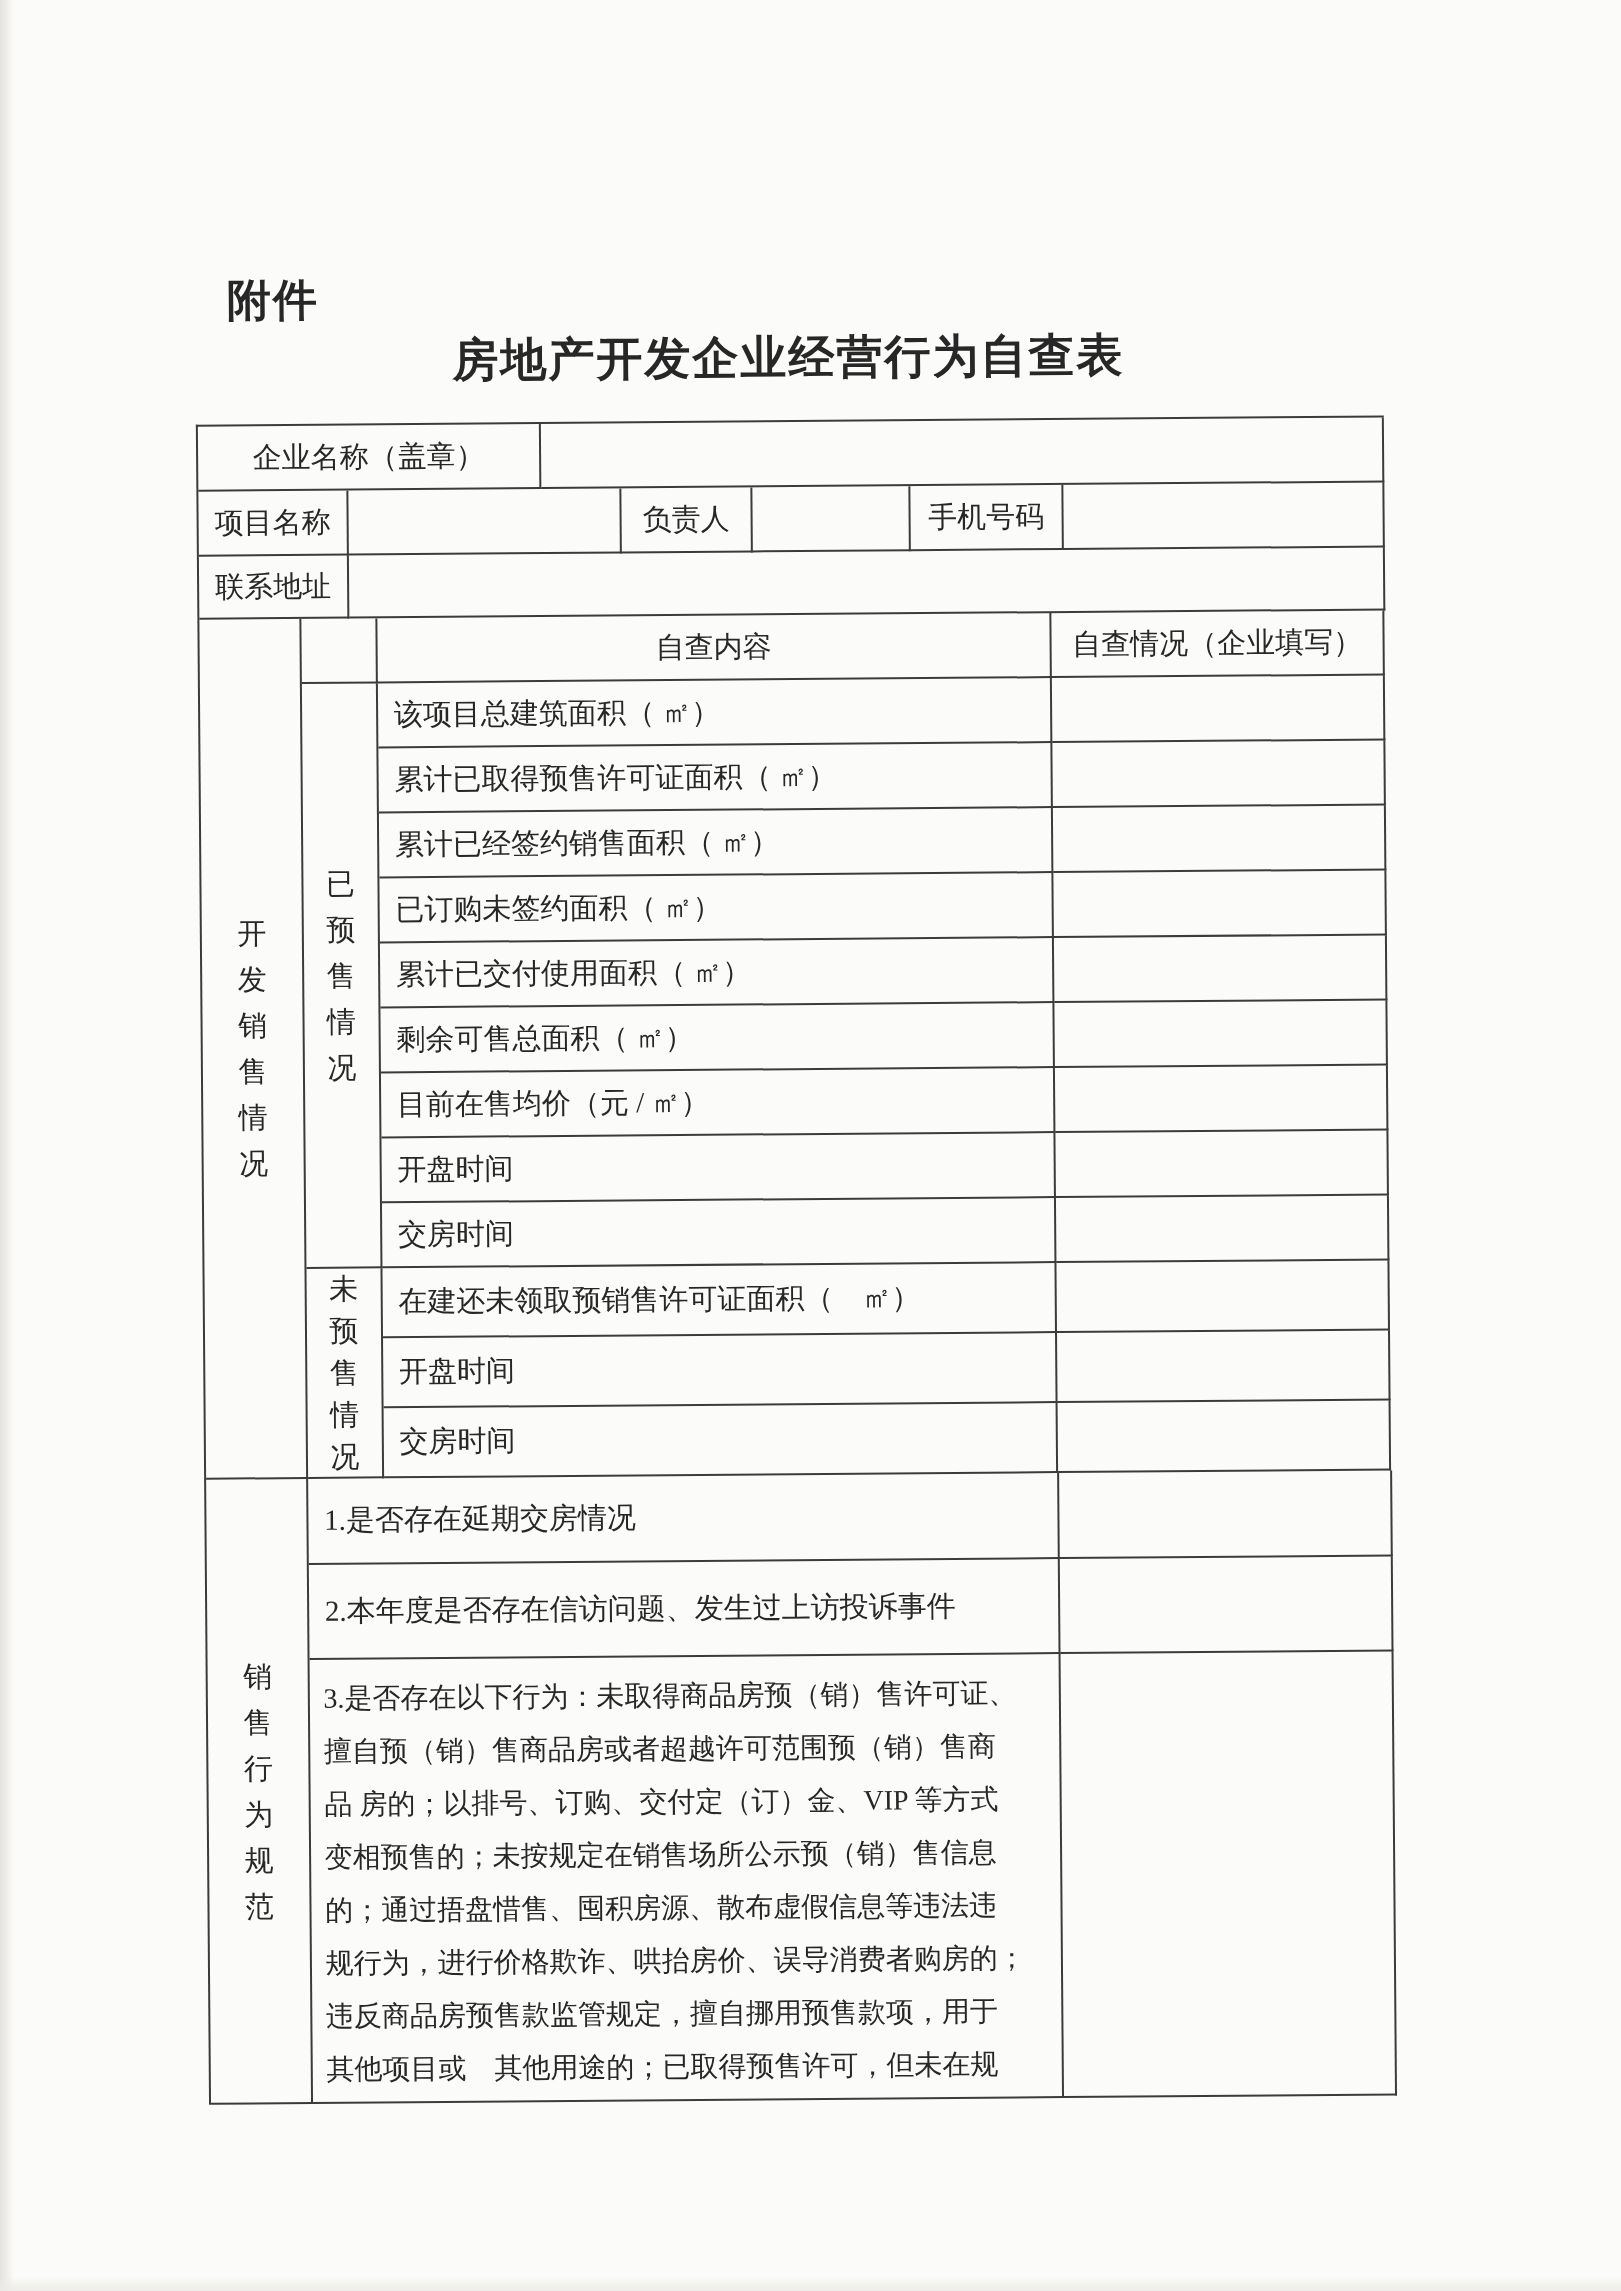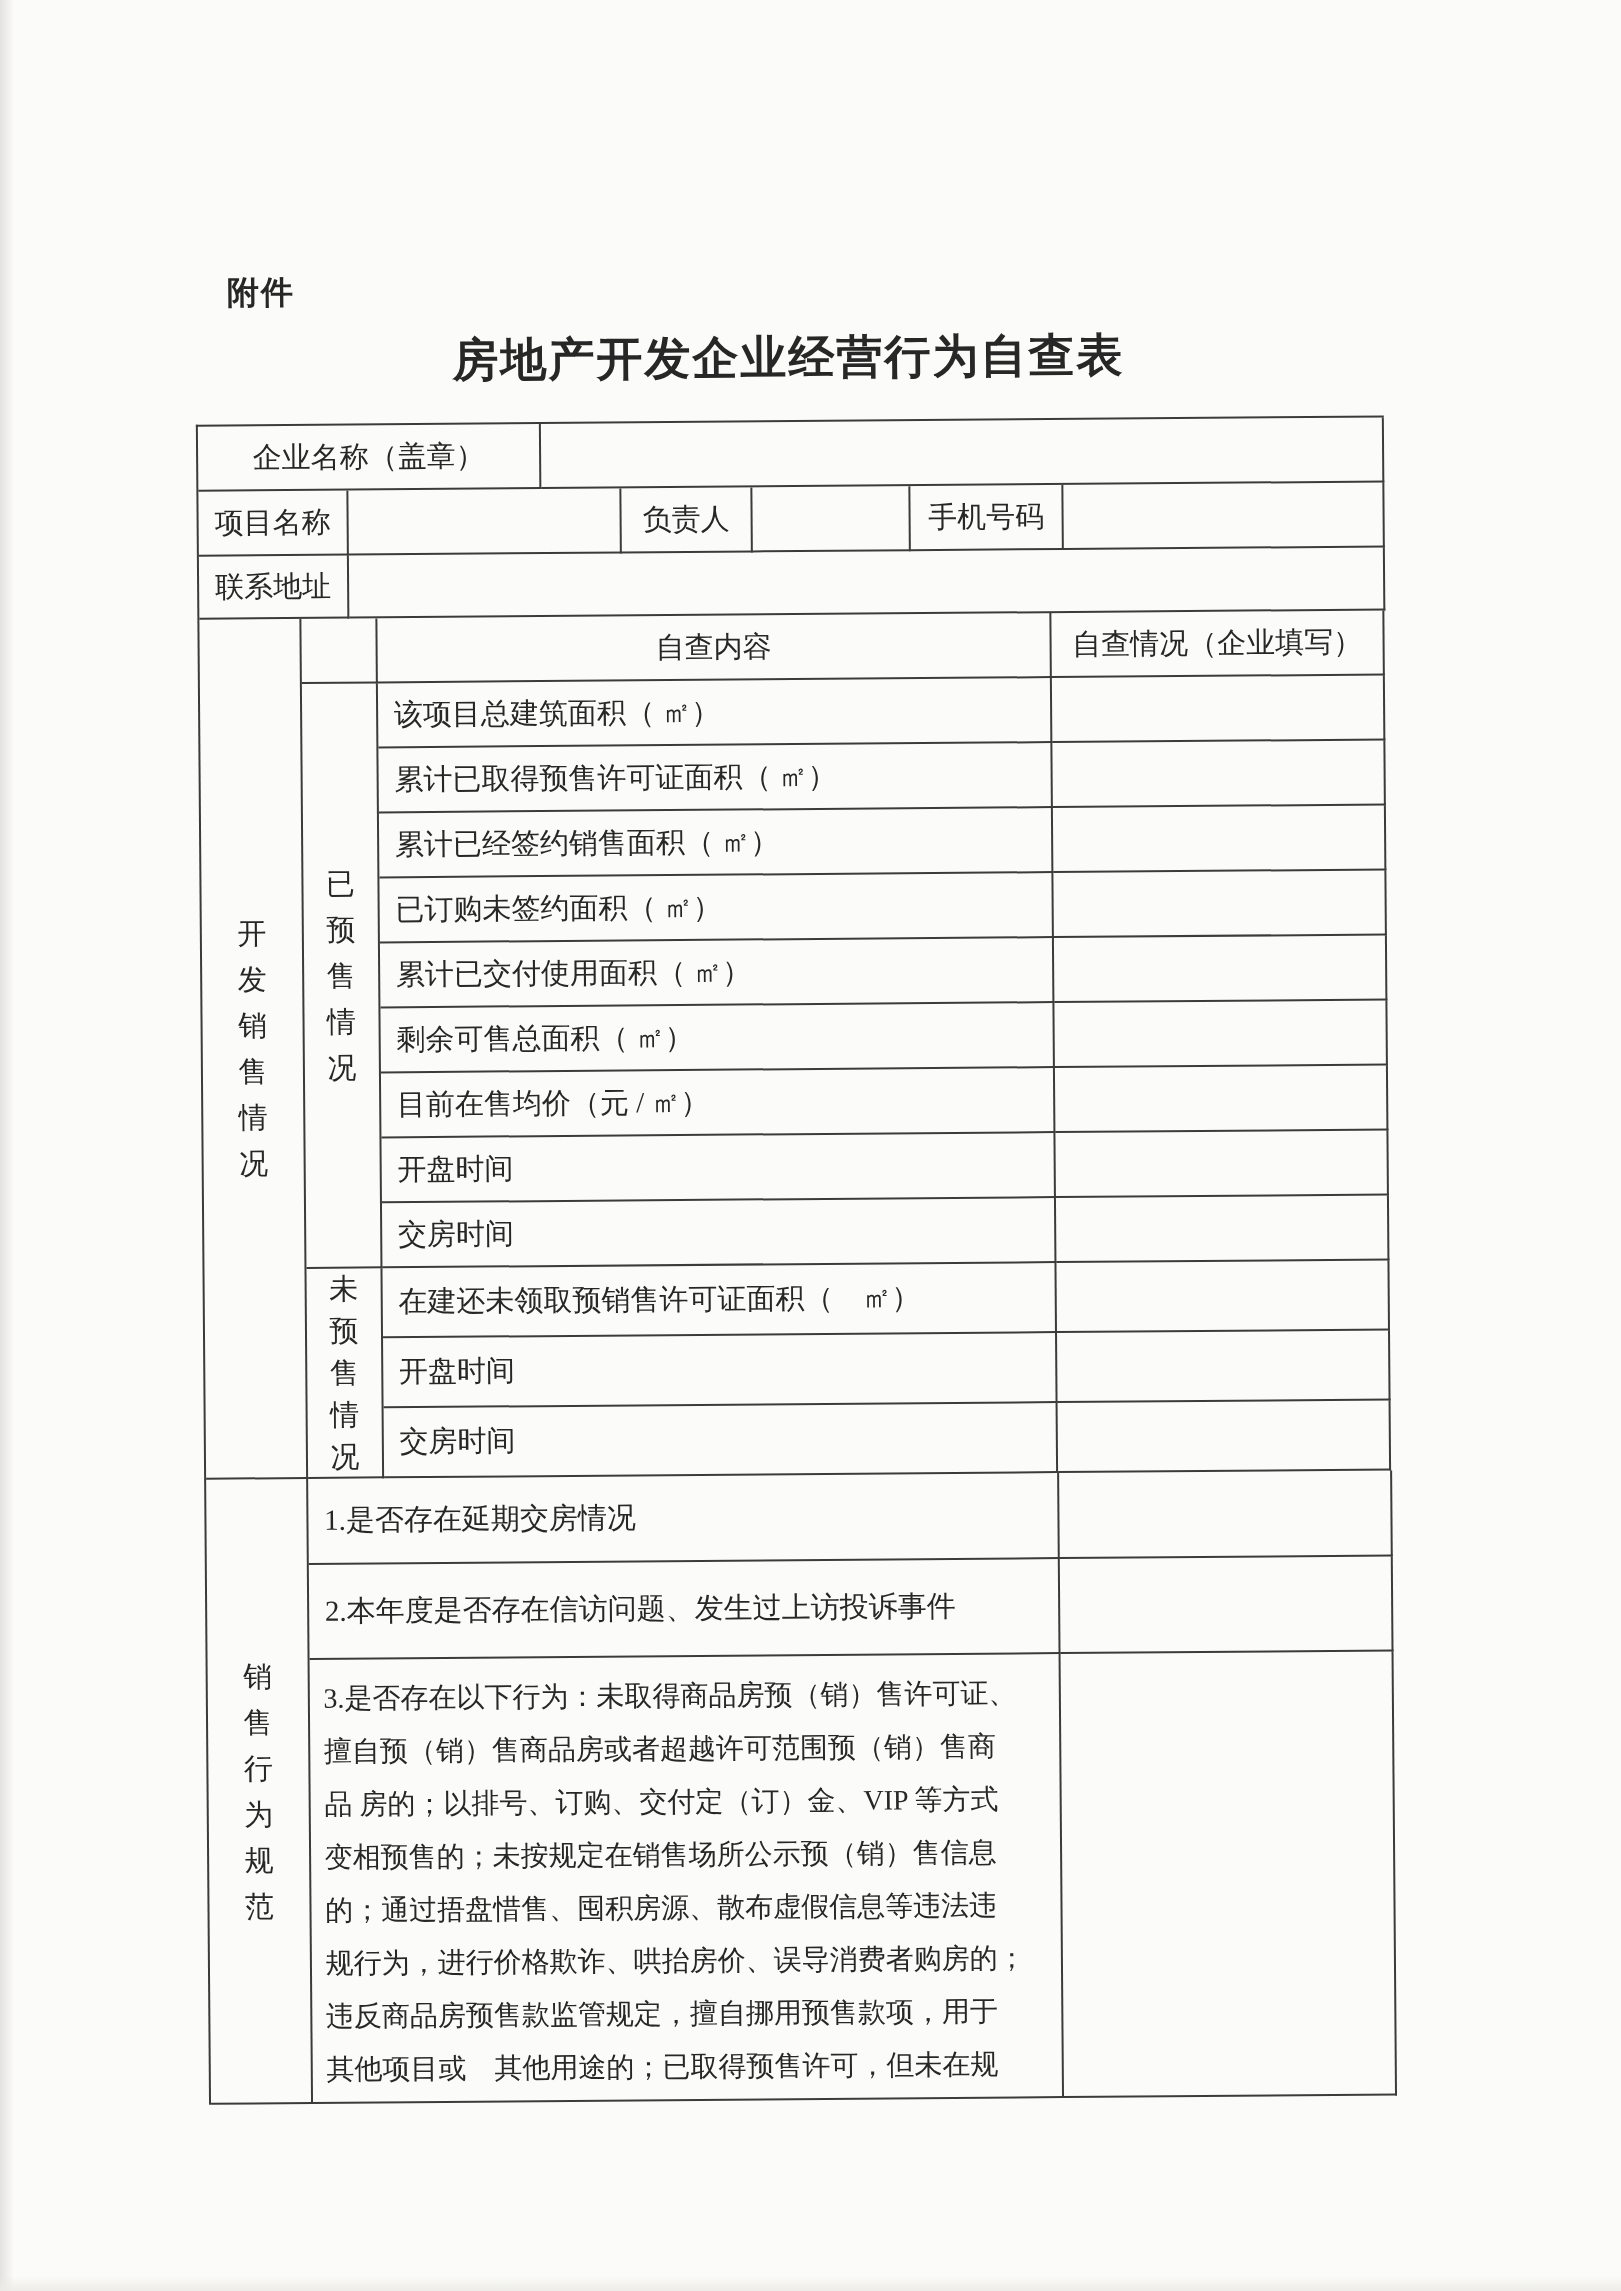--- a/index.html
+++ b/index.html
@@ -11,21 +11,21 @@
   }
   
   .edge-left{position:absolute;left:0;top:0;width:13.7px;height:100%;
     background:linear-gradient(90deg,#e3e2de,rgba(250,250,248,0));}
   .edge-bottom{position:absolute;left:0;bottom:0;width:100%;height:15.7px;
     background:linear-gradient(0deg,#ecebe7,rgba(250,250,248,0));}
 
   .sheet{position:absolute;left:0;top:0;width:1621px;height:2292px;
     transform:rotate(-0.45deg);transform-origin:811px 1078px;}
 
-  .attachment{position:absolute;left:233px;top:267px;font-size:32px;font-weight:bold;letter-spacing:2px;}
+  .attachment{position:absolute;left:233px;top:267px;font-size:44px;font-weight:bold;letter-spacing:2px;}
   .doc-title{position:absolute;left:201px;top:327px;width:1186px;margin:0;
     text-align:center;font-size:46px;font-weight:bold;letter-spacing:2px;}
 
   .tbl{position:absolute;left:201px;top:420px;width:1186px;
     border-top:2px solid #3b3b3b;border-left:2px solid #3b3b3b;}
   .grid{display:grid;}
   .cell{
     box-sizing:border-box;
     border-right:2px solid #3b3b3b;border-bottom:2px solid #3b3b3b;
     display:flex;align-items:center;

